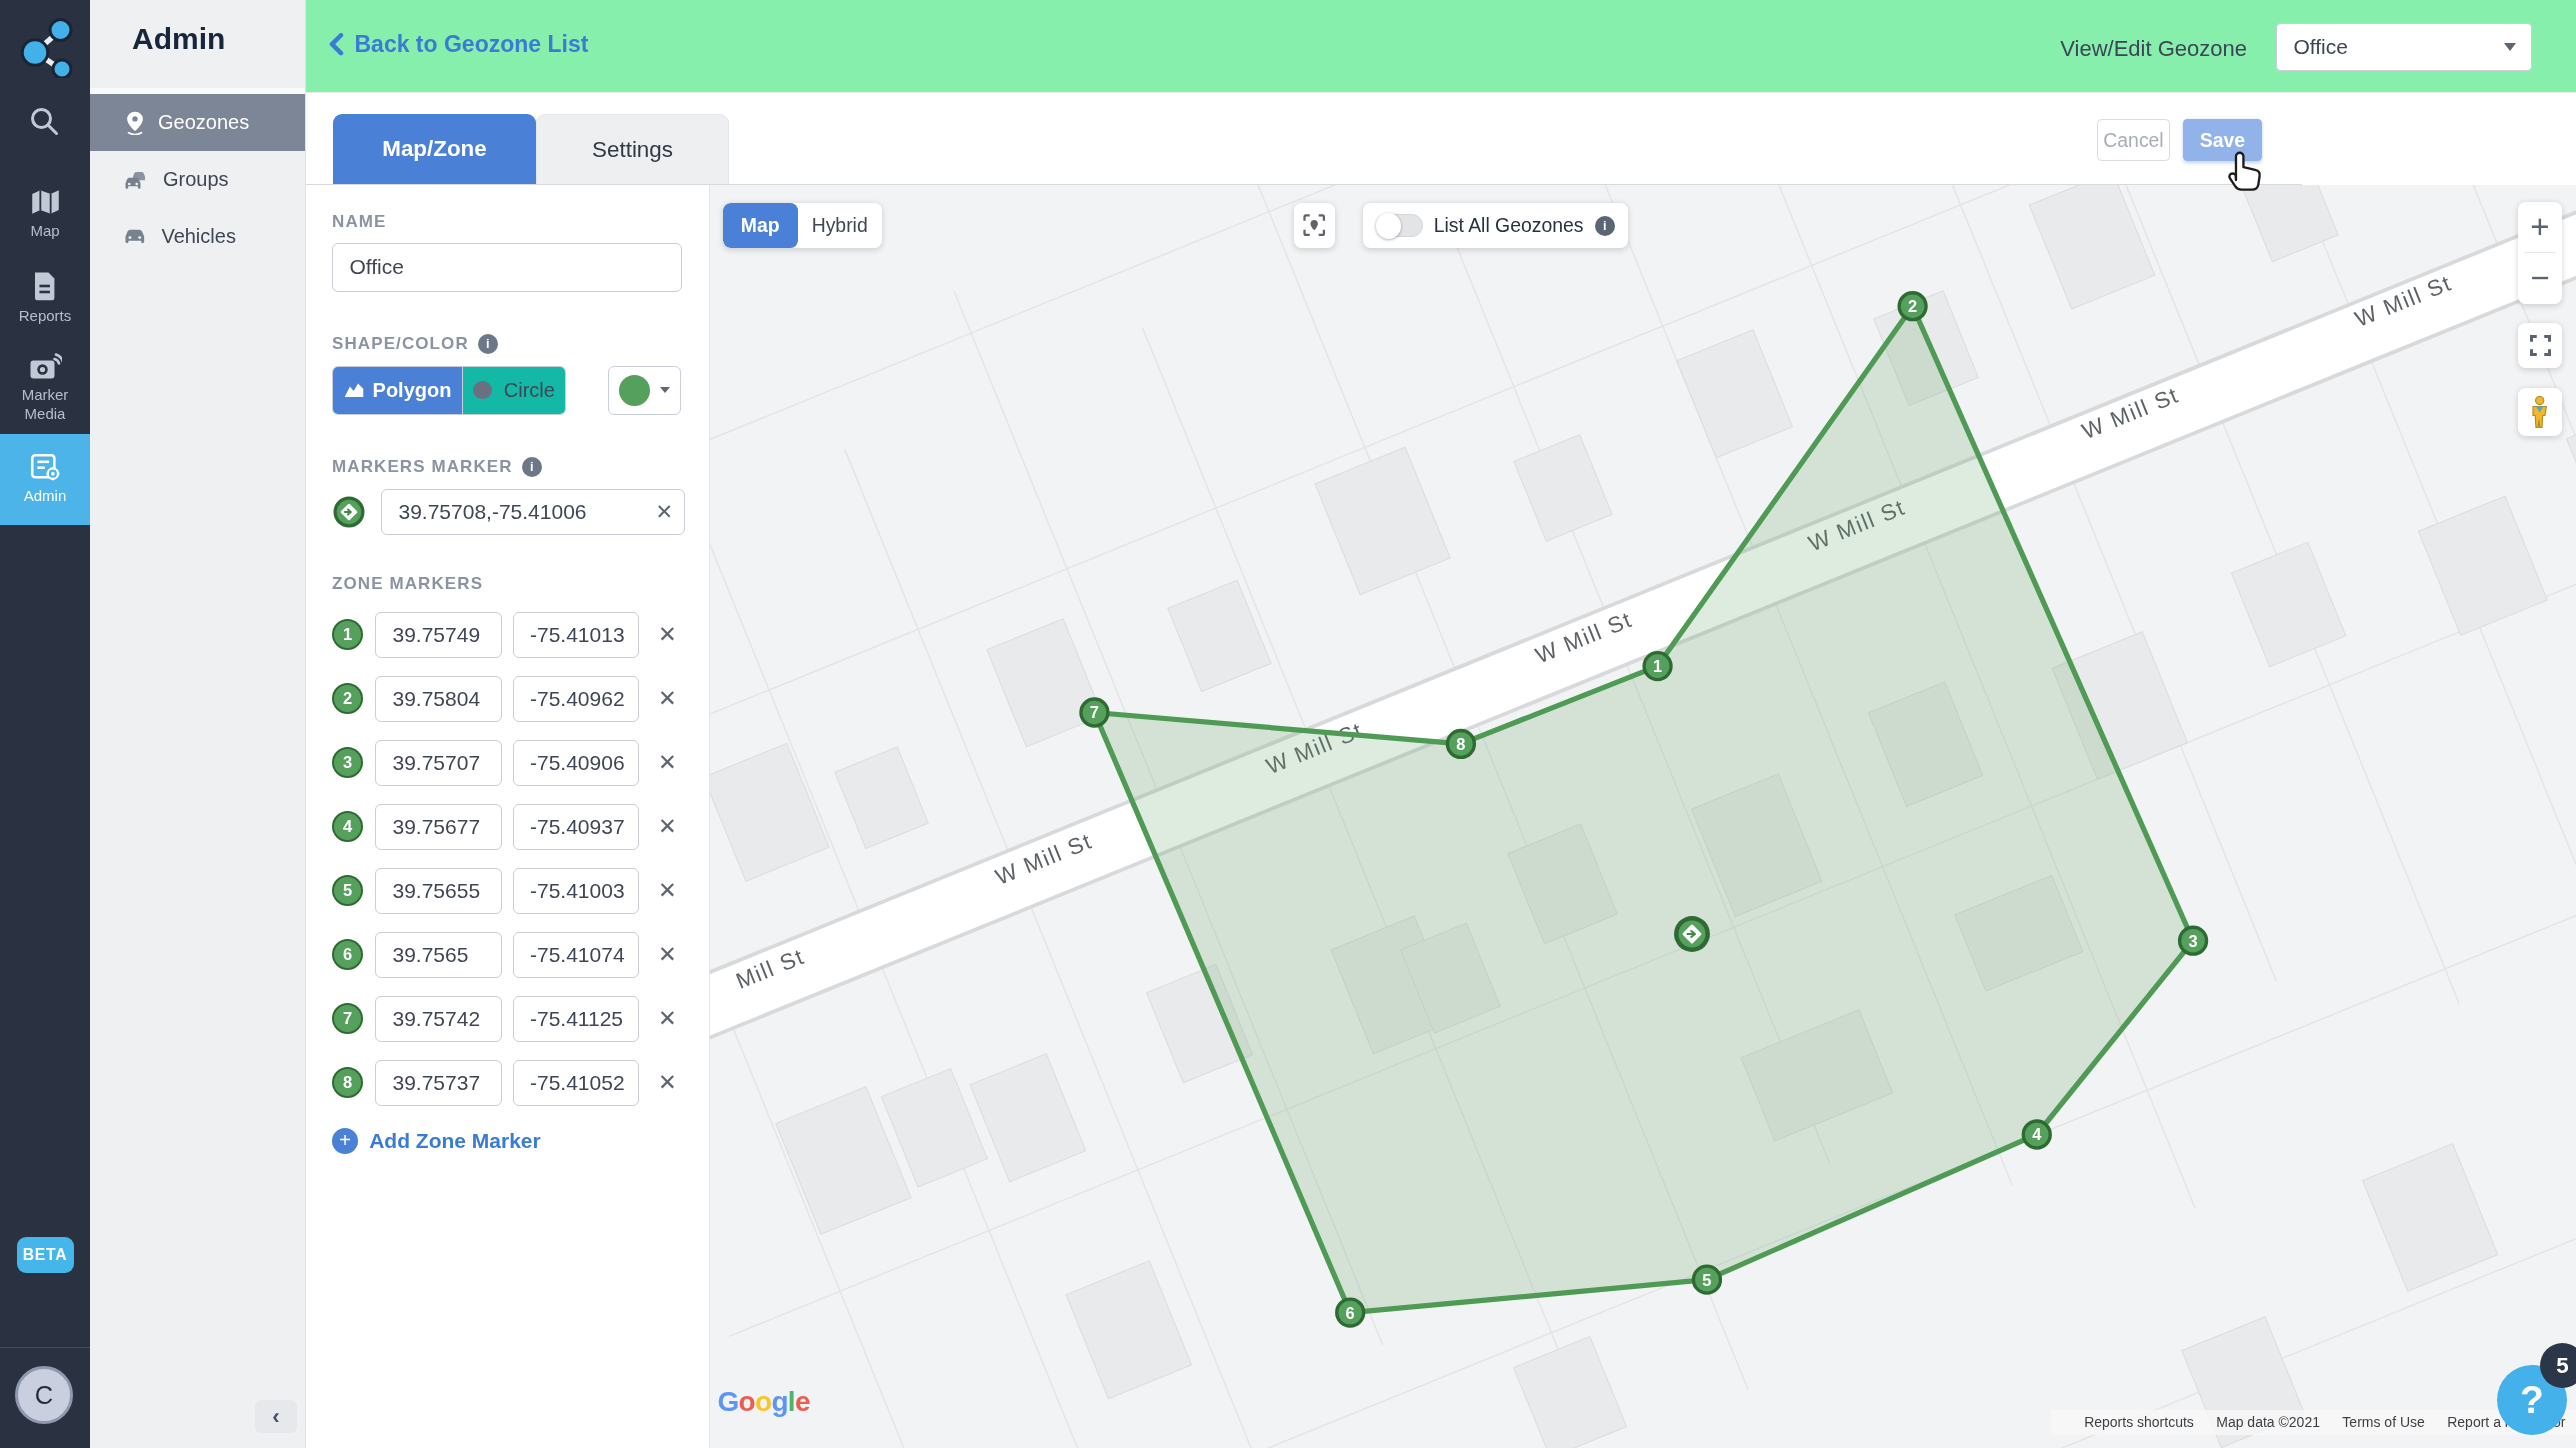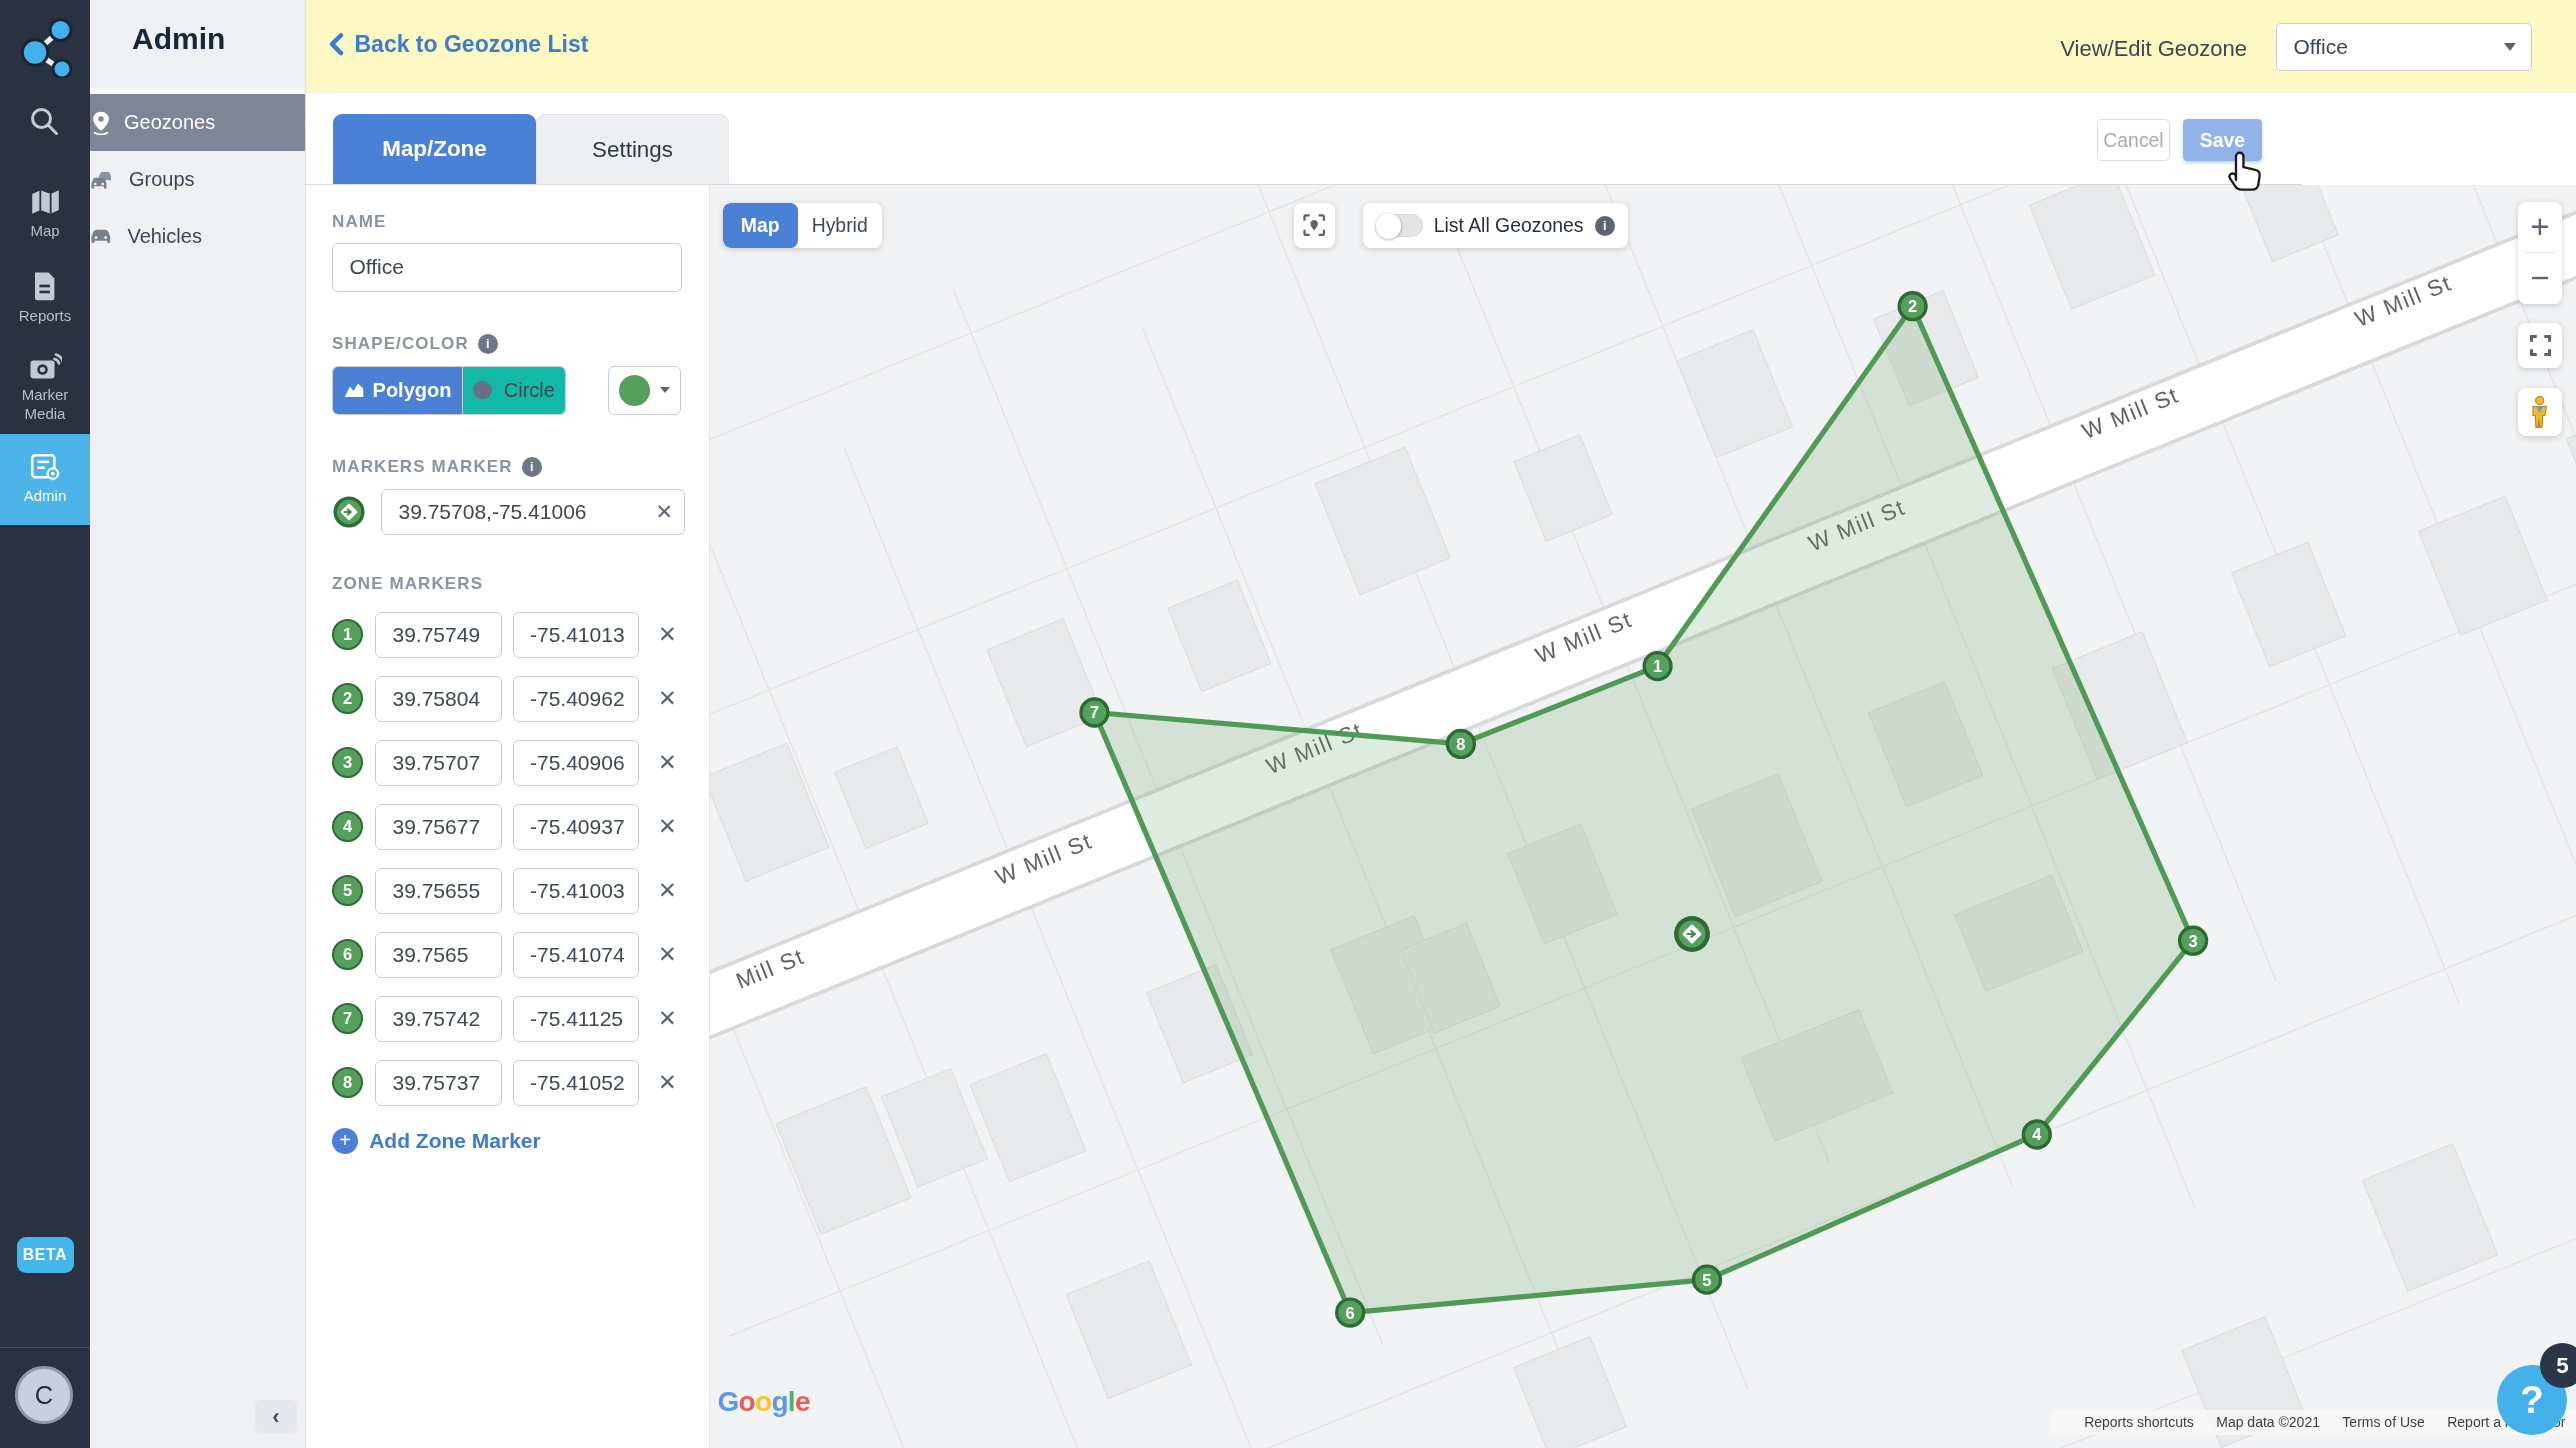--- a/index.html
+++ b/index.html
@@ -20,29 +20,29 @@
   .rail-div { position:absolute; left:0; top:1347px; width:90px; height:0.7px; background:#434c5f; }
   .avatar { position:absolute; left:15px; top:1366px; width:58px; height:58px; border-radius:50%;
             background:#c9cfdf; border:3px solid #8f98ae; color:#232d3d; font-size:25.4px;
             display:flex; align-items:center; justify-content:center; }
 
   
   .apanel { position:absolute; left:90px; top:0; width:216px; height:1448px; background:#eff0f2;
             border-right:0.7px solid #e0e1e4; z-index:25; }
   .apanel h1 { font-size:30px; font-weight:bold; color:#16273c; padding:22.4px 0 0 42px; height:88px; }
   .apanel .strip { height:6px; background:#f9fafb; }
-  .ap-item { display:flex; align-items:center; height:57px; gap:12px;
+  .ap-item { display:flex; align-items:center; height:57px; padding-left:34px; gap:12px;
              color:#3d4654; font-size:20px; cursor:pointer; }
   .ap-item.selected { background:#7d8696; color:#ffffff; }
   .collapse-btn { position:absolute; left:165px; top:1400px; width:42px; height:33px; background:#e7e8eb;
                   border:none; border-radius:6px; color:#44506a; font-size:22.4px; font-weight:bold;
                   line-height:30px; cursor:pointer; }
 
   
-  .topbar { position:absolute; left:306px; top:0; width:2270px; height:93px; background:#fef9c3;
+  .topbar { position:absolute; left:306px; top:0; width:2270px; height:93px; background:#86efac;
             border-bottom:0.7px solid #ededf0; z-index:20; }
   .back { position:absolute; left:23px; top:31px; display:flex; align-items:center; gap:10.5px;
           color:#3a7bd5; font-size:23px; font-weight:bold; cursor:pointer; }
   .ve-label { position:absolute; right:329px; top:36px; font-size:22px; color:#3c4654; }
   .geo-select { position:absolute; right:44px; top:23px; width:256px; height:48px; background:#fff;
                 border:0.7px solid #c9cdd5; border-radius:4.5px; font-size:21px; color:#3c4654;
                 padding-left:16.5px; display:flex; align-items:center; cursor:pointer; }
   .caret { width:0; height:0; border-left:6.7px solid transparent; border-right:6.7px solid transparent;
            border-top:8.2px solid #5f6673; position:absolute; right:15px; top:19.4px; }
 

